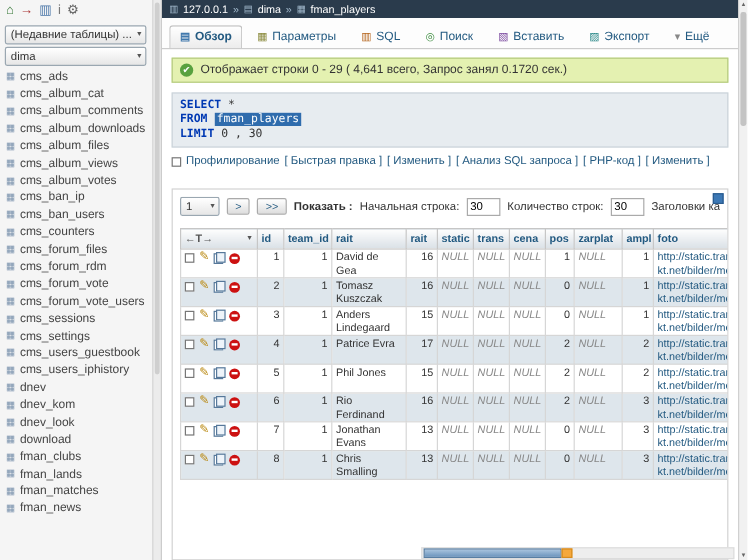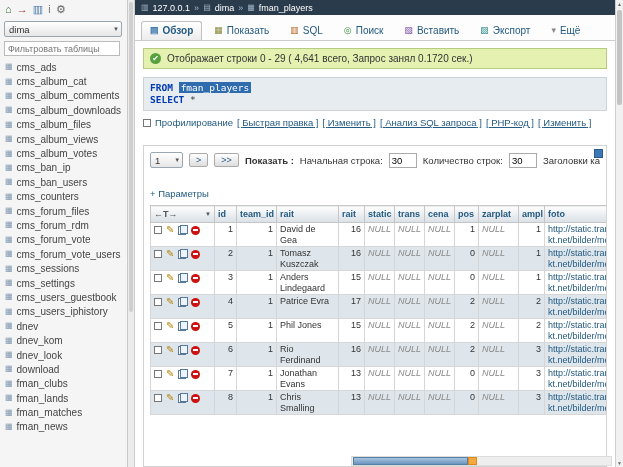--- a/index.html
+++ b/index.html
@@ -43,21 +43,21 @@
 
   .msg { margin:7px 8px 0; background:#e4f1b1; border:1px solid #b4cb80; color:#333; font-size:10px; padding:4px 6px; display:flex; align-items:center; gap:6px; }
   .check-ico { width:11px; height:11px; min-width:11px; border-radius:50%; background:#58a13f; color:#fff; font-size:8px; line-height:11px; text-align:center; }
 
   .sqlbox { margin:8px 8px 0; background:#e7ecf0; border:1px solid #ccd4da; padding:4px 6px; font-family:"DejaVu Sans Mono",monospace; font-size:9.5px; line-height:12px; color:#333; }
   .kw { color:#0039b3; font-weight:bold; }
   .tblhl { background:#2f6cad; color:#fff; padding:0 2px; }
 
   .profiling { display:flex; align-items:center; gap:4px; padding:6px 8px 7px; font-size:9.5px; color:#235a81; white-space:nowrap; overflow:hidden; }
   .cb { display:inline-block; width:8px; height:8px; min-width:8px; border:1px solid #777; background:#fff; }
-  .plink-wrap { color:#235a81;text-decoration:underline; }
+  .plink-wrap { color:#235a81; }
   .plink { color:#235a81; text-decoration:none; }
 
   .results { margin:10px 8px 0 8px; border:1px solid #d3d3d3; padding:6px 6px 4px; position:relative; flex:1; overflow:hidden; background:#fff; }
   .maximize-icon { position:absolute; top:3px; right:3px; width:9px; height:9px; background:#3c78b5; border:1px solid #2a5b8e; }
 
   .pagebar { display:flex; align-items:center; gap:6px; font-size:9.5px; color:#333; white-space:nowrap; overflow:hidden; }
   .pagesel { width:36px; display:inline-block; }
   .navbtn { font-size:9px; color:#235a81; background:linear-gradient(#ffffff,#dddddd); border:1px solid #aaa; border-radius:2px; padding:1px 6px; font-family:"Liberation Sans",sans-serif; }
   .show-label { font-weight:bold; }
   .numinput { width:28px; height:15px; border:1px solid #aaa; font-size:9.5px; padding:0 2px; }
@@ -103,24 +103,27 @@
 
   <aside class="sidebar">
     <div class="side-icons">
       <span class="side-ico c-home">⌂</span>
       <span class="side-ico c-out">→</span>
       <span class="side-ico c-sql">▥</span>
       <span class="side-ico c-doc">ℹ</span>
       <span class="side-ico c-set">⚙</span>
     </div>
     <div class="fakeselect">
+      <span>(Недавние таблицы) ...</span>
+      <span class="caret">▼</span>
+    </div>
+    <div class="fakeselect">
       <span>dima</span>
       <span class="caret">▼</span>
     </div>
-    <input class="filter-input" type="text" placeholder="Фильтровать таблицы" style="">
     <ul class="table-list">
         <li class="side-item">
           <span class="tbl-ico">▦</span>
           <span>cms_ads</span>
         </li>
         <li class="side-item">
           <span class="tbl-ico">▦</span>
           <span>cms_album_cat</span>
         </li>
         <li class="side-item">
@@ -239,21 +242,21 @@
       <a class="crumb-link">fman_players</a>
     </div>
 
     <div class="tabs">
         <div class="tab active">
           <span class="tab-ico">▤</span>
           <span>Обзор</span>
         </div>
         <div class="tab">
           <span class="tab-ico">▦</span>
-          <span>Показать</span>
+          <span>Параметры</span>
         </div>
         <div class="tab">
           <span class="tab-ico">▥</span>
           <span>SQL</span>
         </div>
         <div class="tab">
           <span class="tab-ico">◎</span>
           <span>Поиск</span>
         </div>
         <div class="tab">
@@ -269,26 +272,29 @@
           <span>Ещё</span>
         </div>
       </div>
 
     <div class="msg">
       <span class="check-ico">✔</span>
       <span>Отображает строки 0 - 29 ( 4,641 всего, Запрос занял 0.1720 сек.)</span>
     </div>
 
     <div class="sqlbox">
+      <div>
+        <span class="kw">SELECT</span><span> *</span>
+      </div>
       <div>
         <span class="kw">FROM</span>
         <span class="tblhl">fman_players</span>
       </div>
       <div>
-        <span class="kw">SELECT</span><span> *</span>
+        <span class="kw">LIMIT</span><span> 0 , 30</span>
       </div>
     </div>
 
     <div class="profiling">
       <span class="cb"></span>
       <a class="plink">Профилирование</a>
       <span style="display:flex;gap:4px;">
           <span class="plink-wrap">[ <a class="plink">Быстрая правка</a> ]</span>
           <span class="plink-wrap">[ <a class="plink">Изменить</a> ]</span>
           <span class="plink-wrap">[ <a class="plink">Анализ SQL запроса</a> ]</span>
@@ -311,21 +317,20 @@
         <span>Начальная строка:</span>
         <input class="numinput" type="text" value="30" style="">
         <span>Количество строк:</span>
         <input class="numinput" type="text" value="30" style="">
         <span>Заголовки ка</span>
       </div>
 
       <div class="sortbar">
       </div>
 
-      <div class="options-toggle">+ Параметры</div>
 
       <table class="grid">
         <colgroup>
           <col style="width:64px">
             <col style="width:22px">
             <col style="width:40px">
             <col style="width:62px">
           <col style="width:26px">
             <col style="width:30px">
             <col style="width:30px">

